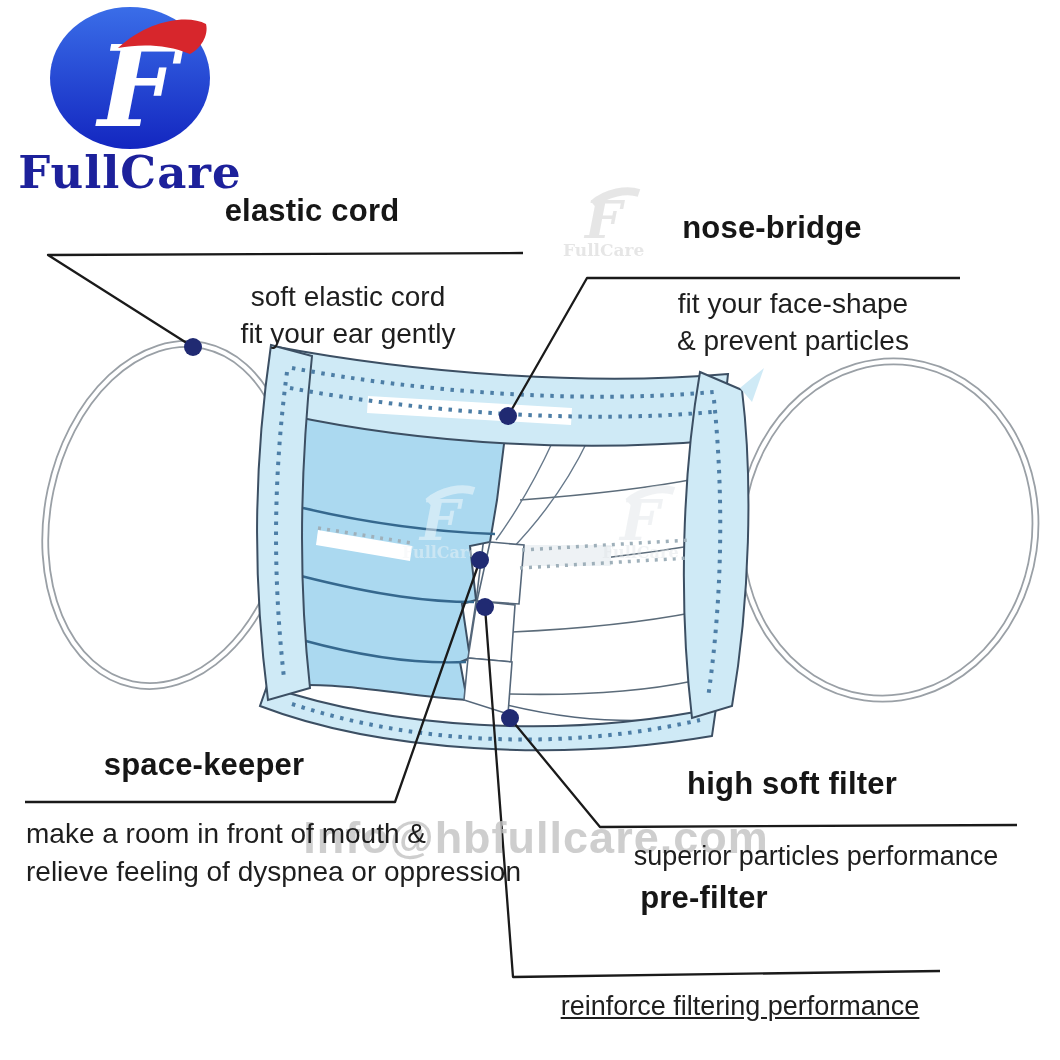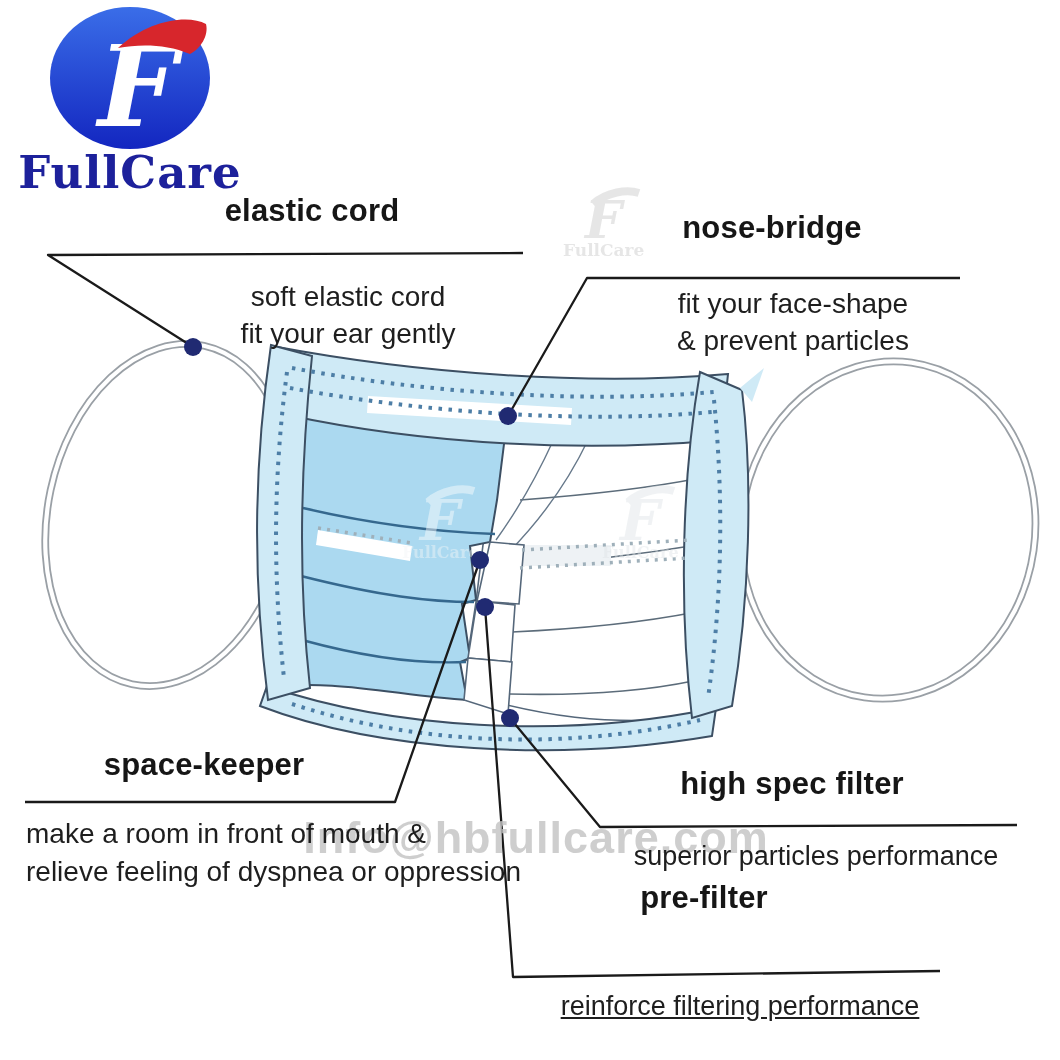--- a/index.html
+++ b/index.html
@@ -163,19 +163,19 @@
     <div>fit your face-shape</div>
     <div>&amp; prevent particles</div>
   </div>
 
   <div class="overlay title centered" style="left:204px;top:747px;">space-keeper</div>
   <div class="overlay desc" style="left:26px;top:815px;line-height:38px;">
     <div>make a room in front of mouth &amp;</div>
     <div>relieve feeling of dyspnea or oppression</div>
   </div>
 
-  <div class="overlay title centered" style="left:792px;top:766px;">high spec filter</div>
+  <div class="overlay title centered" style="left:792px;top:766px;">high soft filter</div>
   <div class="overlay desc centered" style="left:816px;top:838px;font-size:27px;">superior particles performance</div>
 
   <div class="overlay title centered" style="left:704px;top:880px;">pre-filter</div>
   <div class="overlay desc centered" style="left:740px;top:988px;font-size:27px;text-decoration:underline;">reinforce filtering performance</div>
 
 </div>
 
 </body></html>

